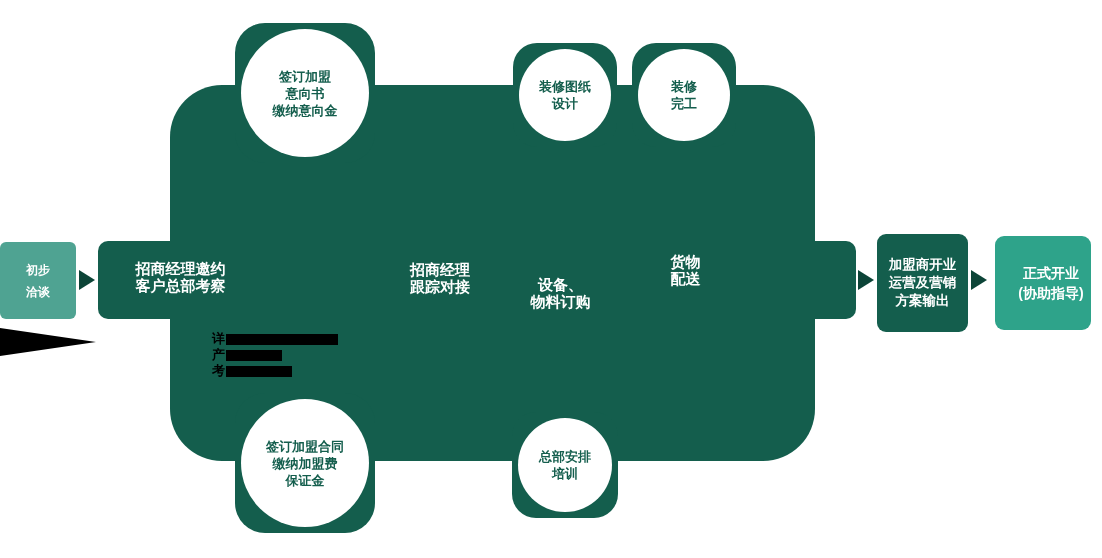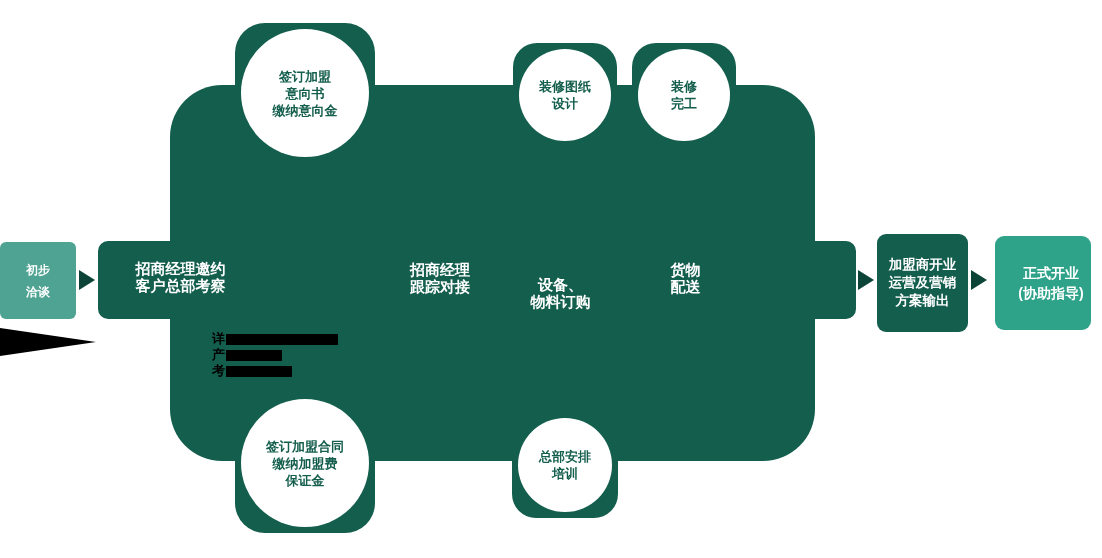--- a/index.html
+++ b/index.html
@@ -14,21 +14,21 @@
   .band.arm-right { left:780px; top:241px; width:76px;  height:78px;  border-radius:0 10px 10px 0; }
 
   
   .stage {
     position:absolute; color:var(--text-on-green,#fff); font-weight:700;
     font-size:15px; line-height:17px; text-align:center; white-space:pre-line;
   }
   .s1 { left:103px; top:260px; width:155px; }
   .s2 { left:375px; top:261px; width:130px; }
   .s3 { left:498px; top:261px; width:125px;margin-top:15px; }
-  .s4 { left:633px; top:261px; width:105px; }
+  .s4 { left:633px; top:253px; width:105px; }
   .s5 { left:763px; top:253px; width:95px; font-size:13px; line-height:18px; }
 
   
   .tile { position:absolute; background:var(--dark-green,#145E4D); border-radius:30px; padding:6px; box-sizing:border-box; }
   .t1 { left:235px; top:23px;  width:140px; height:140px; }
   .t2 { left:513px; top:43px;  width:104px; height:104px; border-radius:24px; }
   .t3 { left:632px; top:43px;  width:104px; height:104px; border-radius:24px; }
   .t4 { left:235px; top:393px; width:140px; height:140px; }
   .t5 { left:512px; top:412px; width:106px; height:106px; border-radius:24px; }
   .t6 { left:627px; top:412px; width:106px; height:106px; border-radius:24px; }

